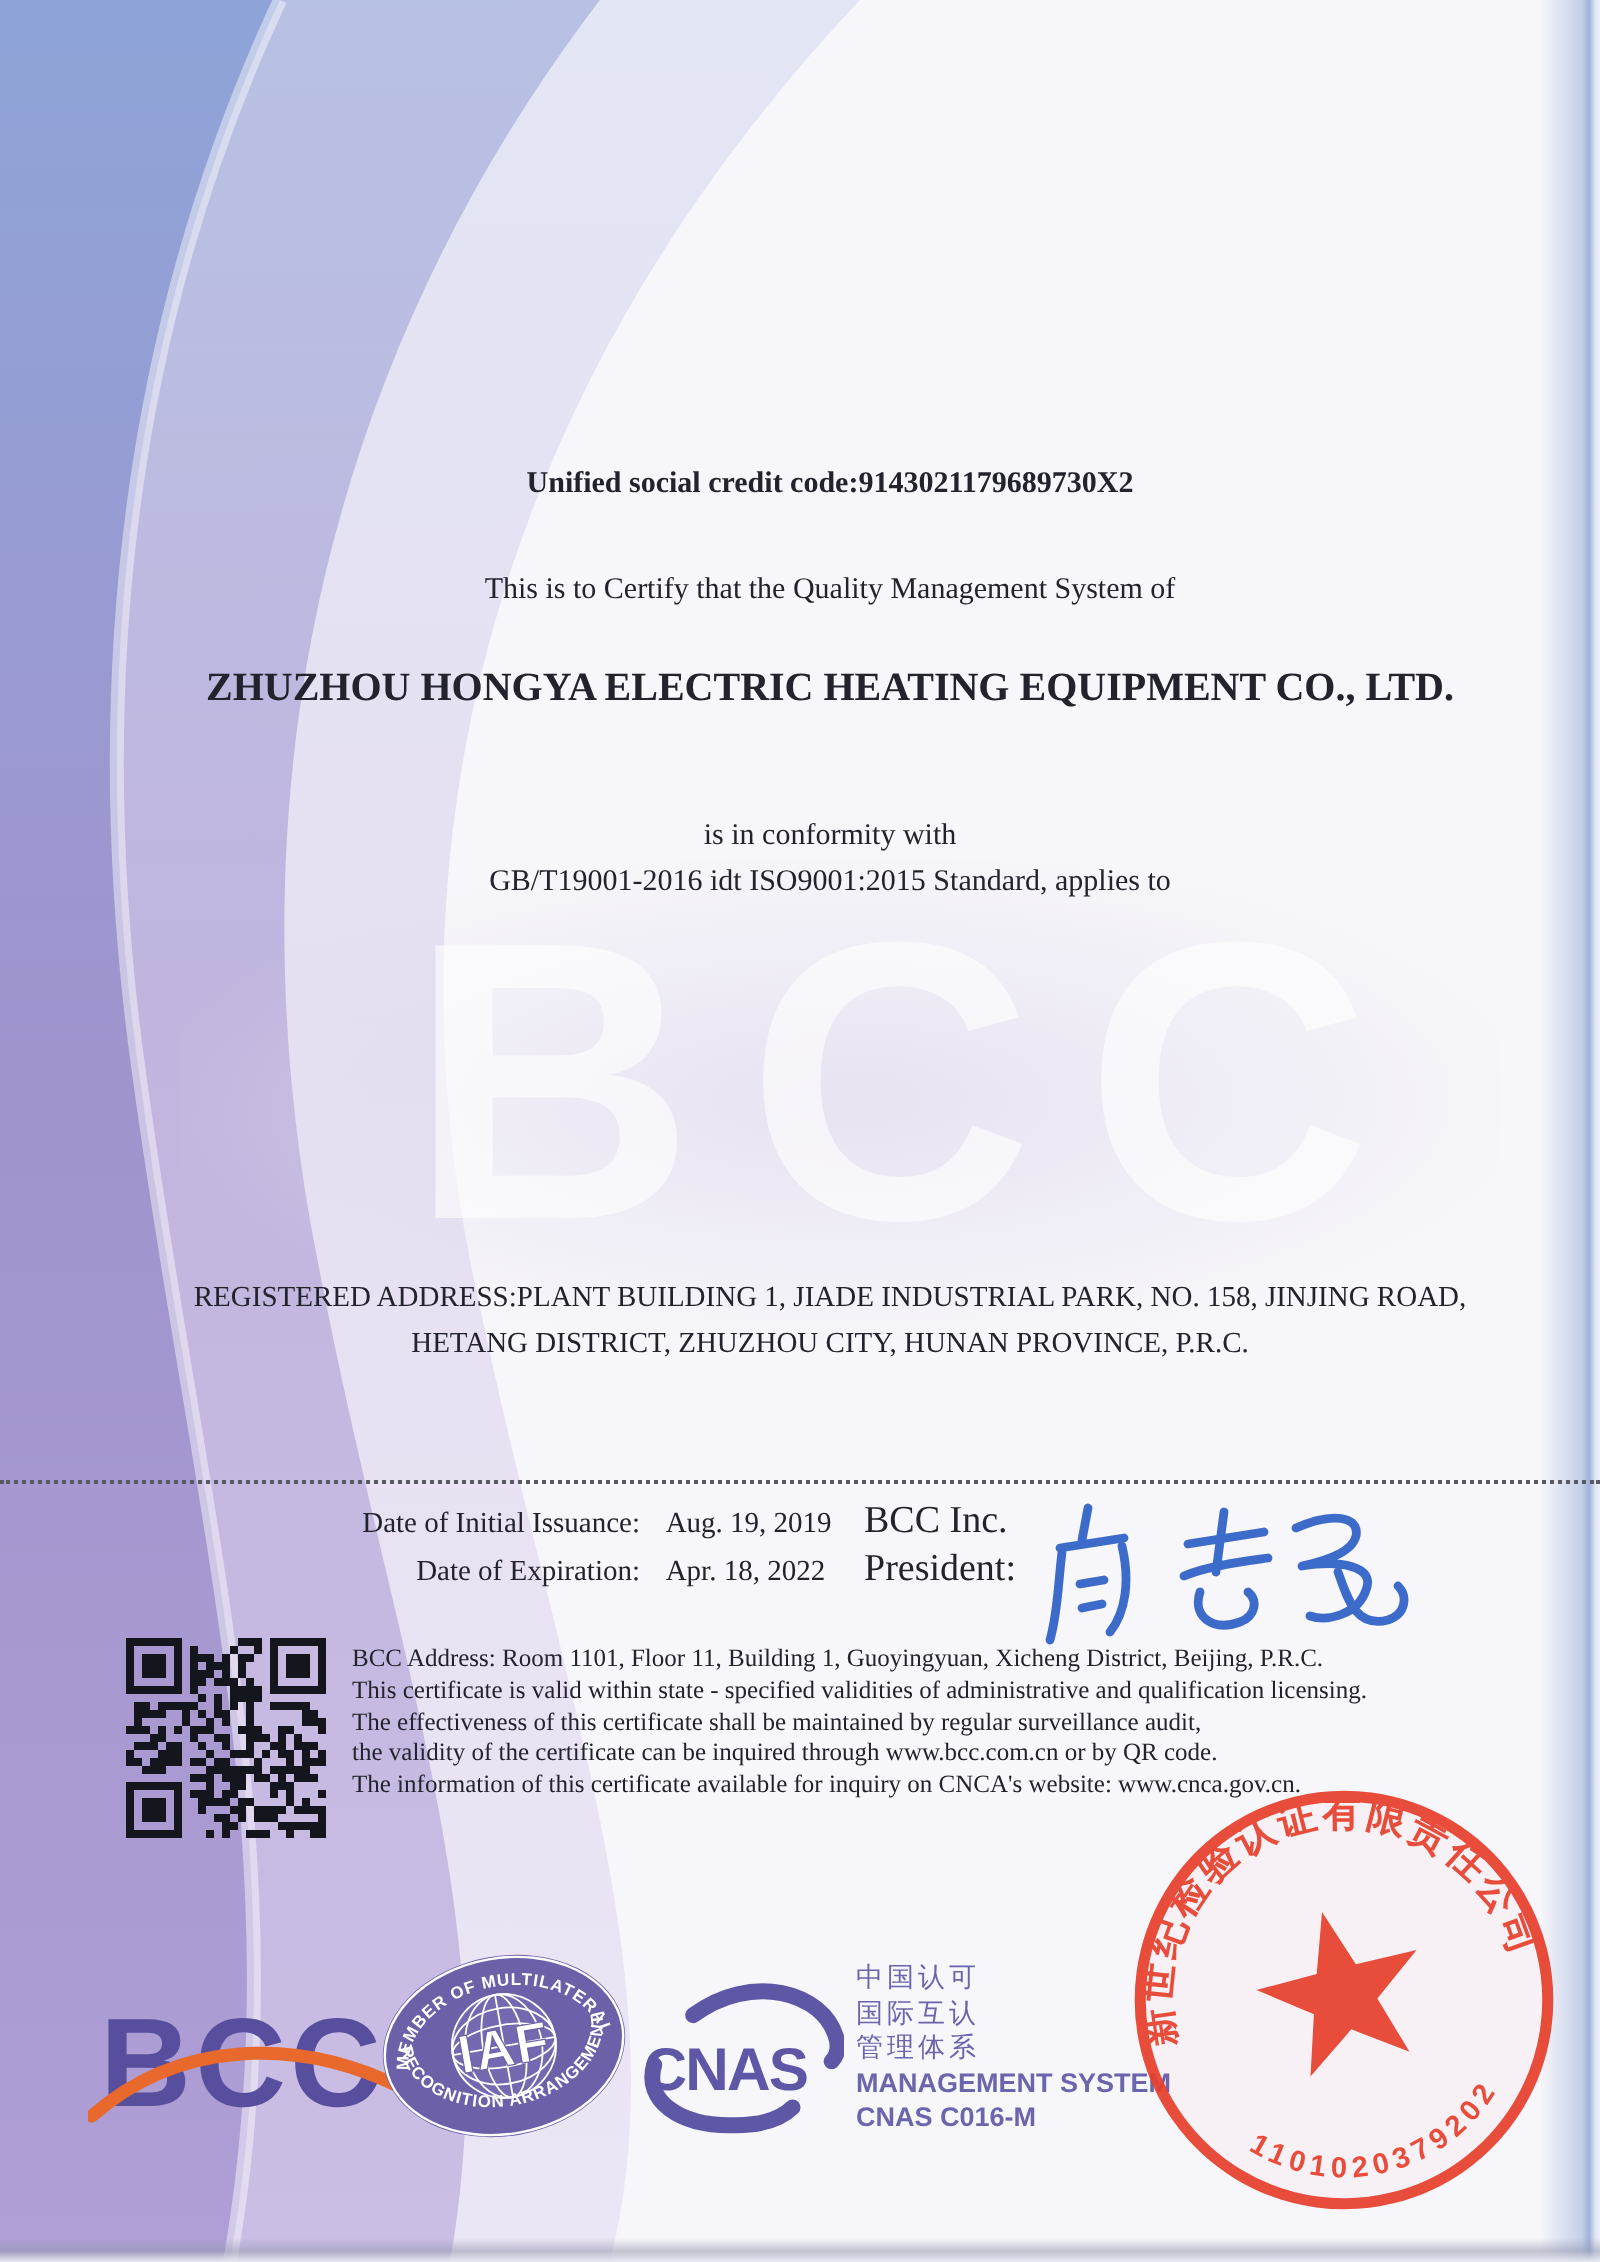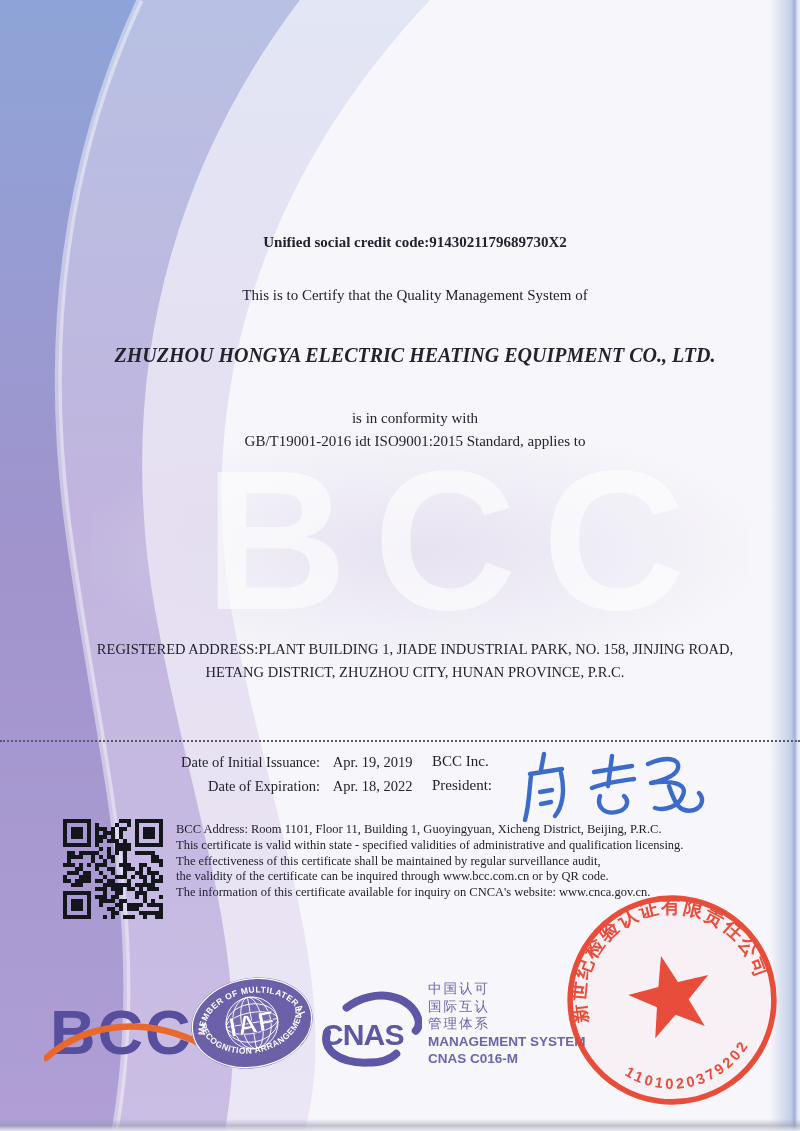--- a/index.html
+++ b/index.html
@@ -13,29 +13,29 @@
   .mid-tint{position:absolute;left:90px;top:430px;width:660px;height:240px;
     background:radial-gradient(ellipse at 50% 50%, rgba(225,220,238,.75) 0%, rgba(225,220,238,0) 75%);}
   .watermark{position:absolute;left:138px;top:438px;width:640px;height:210px;
     font-family:"Liberation Sans",sans-serif;font-weight:bold;font-size:198px;line-height:205px;
     letter-spacing:26px;color:#ffffff;opacity:.62;text-align:center;}
   .t-center{position:absolute;left:30px;right:0;text-align:center;}
   .title{top:140px;font-size:27px;font-weight:bold;line-height:34px;letter-spacing:.5px;color:#1d1d28;}
   .certno{top:233px;font-size:15px;font-weight:bold;line-height:19px;}
   .certify{top:287px;font-size:15px;}
   .company{top:327px;font-size:20px;font-weight:bold;line-height:31px;}
-  .company .inner{display:block;max-width:640px;margin:13px auto;font-style:italic;}
+  .company .inner{display:block;max-width:640px;margin:2px auto;}
   .conformity{top:407px;font-size:15px;line-height:23px;}
   .scope{top:541px;font-size:14.5px;letter-spacing:.3px;}
   .addresses{top:638px;font-size:14.5px;line-height:22.5px;}
   .addresses .inner{display:block;max-width:670px;margin:0 auto;}
   .dotline{position:absolute;left:0;right:0;top:740px;border-top:2px dotted #595963;height:0;}
   .dates{position:absolute;left:92px;top:751px;font-size:14.5px;line-height:23.5px;}
   .dates .lbl{display:inline-block;width:228px;text-align:right;margin-right:10px;}
-  .issuer{position:absolute;left:432px;top:749px;font-size:15px;line-height:24px;}
+  .issuer{position:absolute;left:432px;top:749px;font-size:19px;line-height:24px;}
   .signature{position:absolute;left:520px;top:740px;}
   .qr{position:absolute;left:63px;top:819px;width:100px;height:100px;}
   .qr div{position:absolute;width:4px;height:4px;background:#15151d;}
   .qr div.f{background:none;border:4px solid #15151d;box-sizing:border-box;}
   .qr div.fi{background:#15151d;}
   .fineprint{position:absolute;left:176px;top:822px;width:580px;font-size:12.5px;line-height:15.8px;}
   .bcc-logo{position:absolute;left:50px;top:996px;width:160px;height:80px;
     font-family:"Liberation Sans",sans-serif;font-weight:bold;font-size:63px;letter-spacing:2px;
     color:#584e9e;line-height:72px;}
   .bcc-swoosh{position:absolute;left:44px;top:1006px;}
@@ -101,21 +101,21 @@
 
   <div class="t-center addresses">
     <span class="inner">REGISTERED ADDRESS:PLANT BUILDING 1, JIADE INDUSTRIAL PARK, NO. 158, JINJING ROAD, HETANG DISTRICT, ZHUZHOU CITY, HUNAN PROVINCE, P.R.C.</span>
   </div>
 
   <div class="dotline"></div>
 
   <div class="dates">
     <div>
       <span class="lbl">Date of Initial Issuance:</span>
-      <span>Apr. 19, 2019</span>
+      <span>Aug. 19, 2019</span>
     </div>
     <div>
       <span class="lbl">Date of Expiration:</span>
       <span>Apr. 18, 2022</span>
     </div>
   </div>
 
   <div class="issuer">
     <div>BCC Inc.</div>
     <div>President:</div>

